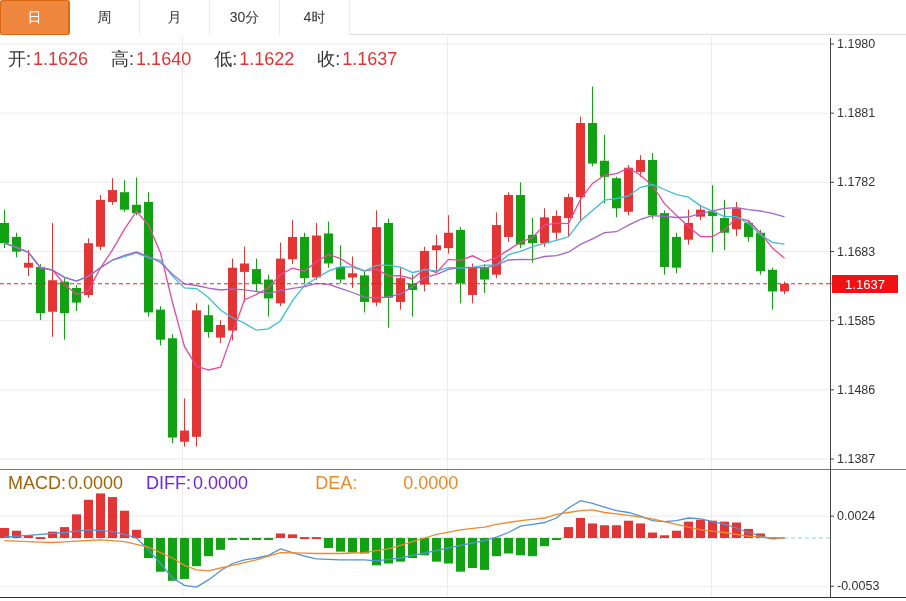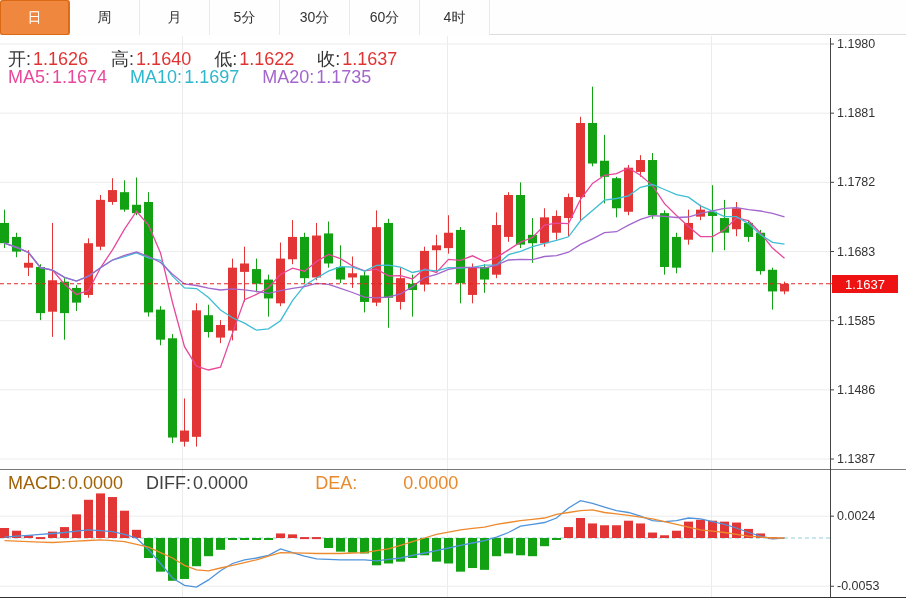--- a/index.html
+++ b/index.html
@@ -13,21 +13,21 @@
        background:#fefefe;cursor:pointer;}
   .tab.active{background:#f0873f;color:#fff;border-right:1px solid #e06f20;
               border-radius:3px;box-shadow:inset 0 0 0 1px #db6812;}
   .tab-filler{flex:1;background:#fefefe;}
   
   .legend{position:absolute;font-size:18px;white-space:nowrap;z-index:5;}
   .legend span{margin-right:2px;}
   .lab{color:#333;}
   .val-red{color:#e23333;}
   .ma5{color:#e8489c;} .ma10{color:#2fb7cc;} .ma20{color:#a266cc;}
-  .macd-l{color:#a16207;} .diff-l{color:#404040;} .dea-l{color:#e8892c;padding-left:44px;}
+  .macd-l{color:#a16207;} .diff-l{color:#6d28d9;} .dea-l{color:#e8892c;padding-left:44px;}
   .legend .gap{display:inline-block;width:14px;}
   
   .price-tag{position:absolute;left:832px;top:275px;width:66px;height:18px;background:#ee1212;
              color:#fff;font-size:13px;display:flex;align-items:center;justify-content:center;
              z-index:6;}
   #chart-wrap{position:absolute;left:0;top:0;width:820px;height:601px;}
 </style>
 </head>
 <body>
 <div id="page">
@@ -285,46 +285,35 @@
     <div class="tab active">
         <span>日</span>
       </div>
     <div class="tab">
         <span>周</span>
       </div>
     <div class="tab">
         <span>月</span>
       </div>
     <div class="tab">
-        <span>5分</span>
-      </div>
-    <div class="tab">
         <span>30分</span>
-      </div>
-    <div class="tab">
-        <span>60分</span>
       </div>
     <div class="tab">
         <span>4时</span>
       </div>
     <div class="tab-filler"></div>
   </div>
 
   <div class="legend" style="left:8px;top:47px;">
     <span class="lab">开:</span><span class="val-red">1.1626</span><span class="gap"></span>
     <span class="lab">高:</span><span class="val-red">1.1640</span><span class="gap"></span>
     <span class="lab">低:</span><span class="val-red">1.1622</span><span class="gap"></span>
     <span class="lab">收:</span><span class="val-red">1.1637</span>
   </div>
 
-  <div class="legend" style="left:8px;top:67px;">
-    <span class="ma5">MA5:</span><span class="ma5">1.1674</span><span class="gap"></span>
-    <span class="ma10">MA10:</span><span class="ma10">1.1697</span><span class="gap"></span>
-    <span class="ma20">MA20:</span><span class="ma20">1.1735</span>
-  </div>
 
   <div class="legend" style="left:8px;top:473px;">
     <span class="macd-l">MACD:</span><span class="macd-l">0.0000</span><span class="gap"></span>
     <span class="diff-l">DIFF:</span><span class="diff-l">0.0000</span><span class="gap"></span>
     <span class="dea-l">DEA:</span><span class="dea-l">0.0000</span>
   </div>
 
   <div class="price-tag">
     <span>1.1637</span>
   </div>

